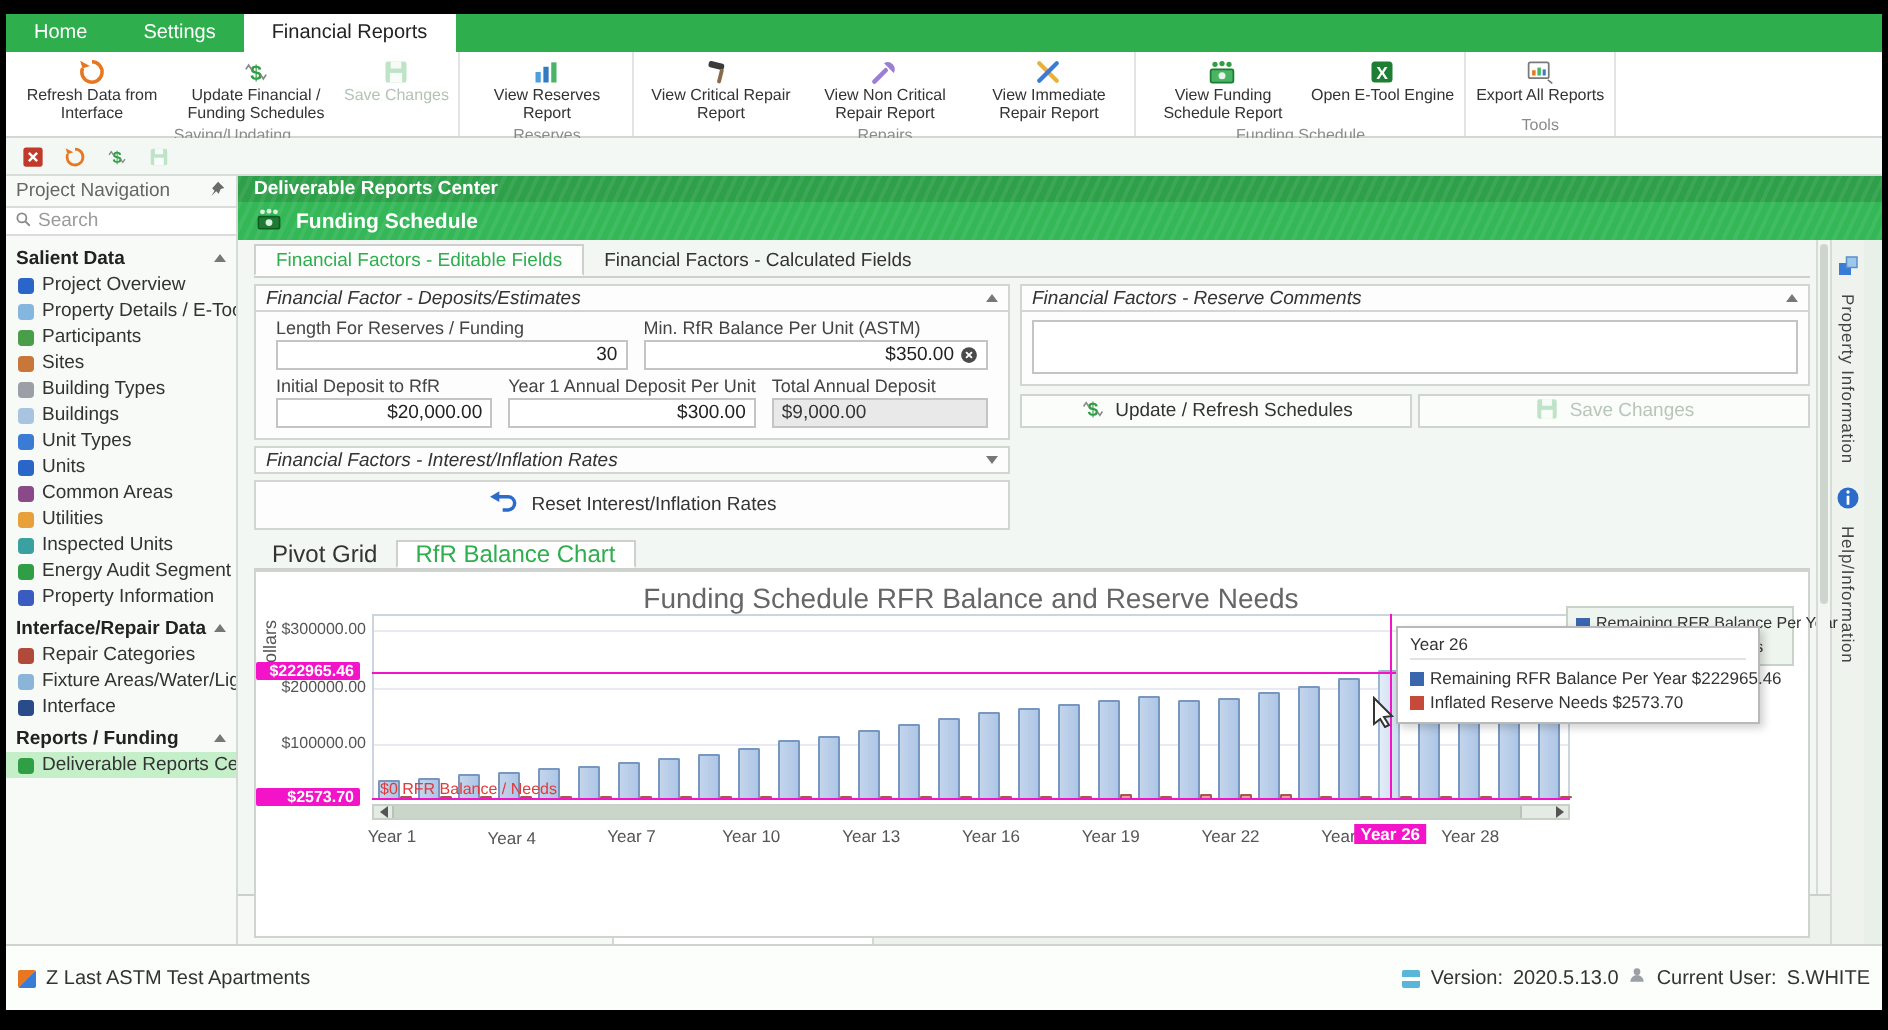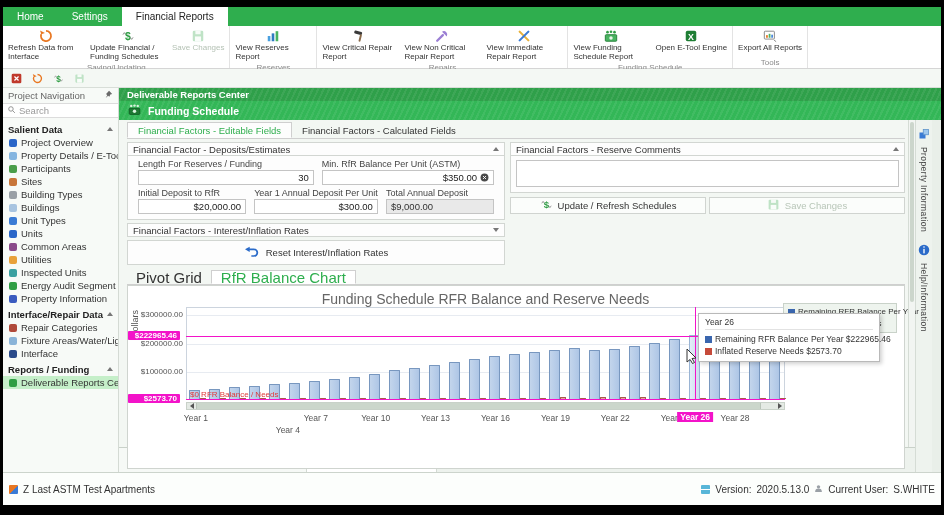--- a/index.html
+++ b/index.html
@@ -12,21 +12,21 @@
   .wtab{padding:0 14px;display:flex;align-items:center;font-size:10px;color:#fff;cursor:default;}
   .wtab.active{background:#fff;color:#222;}
 
   
   .ribbon{height:43px;background:#fff;border-bottom:1px solid #d5d5d5;display:flex;flex:0 0 auto;}
   .rgroup{display:flex;flex-direction:column;border-right:1px solid #e3e3e3;padding:1px 2px 0;}
   .rbtns{display:flex;flex:1;}
   .rbtn{display:flex;flex-direction:column;align-items:center;justify-content:flex-start;padding:1px 3px 0;max-width:82px;min-width:46px;cursor:pointer;}
   .ricon{height:15px;display:flex;align-items:center;justify-content:center;}
   .ricon svg{width:14px;height:14px;}
-  .rlabel{font-size:8px;line-height:1.12;color:#333;margin-top:1px;}
+  .rlabel{font-size:8px;line-height:1.12;color:#333;text-align:center;margin-top:1px;}
   .rbtn.disabled .rlabel{color:#b5c2b5;}
   .rglabel{font-size:8px;color:#8b8b8b;text-align:center;height:11px;line-height:11px;}
 
   
   .qat{height:19px;background:#f4f8f4;border-bottom:1px solid #d8ded8;display:flex;align-items:center;gap:9px;padding-left:7px;flex:0 0 auto;}
   .qbtn{width:12px;height:12px;display:flex;align-items:center;justify-content:center;cursor:pointer;}
   .qbtn svg{width:11px;height:11px;}
 
   
   .body{flex:1;display:flex;min-height:0;}
@@ -55,40 +55,40 @@
   .main{flex:1;display:flex;flex-direction:column;min-width:0;position:relative;background:#f3f7f3;}
   .content{flex:1;padding:2px 10px 0 8px;position:relative;min-height:0;}
 
   .ftabs{display:flex;border-bottom:1px solid #cfcfcf;height:17px;margin-bottom:3px;}
   .ftab{padding:0 10px;font-size:9.5px;display:flex;align-items:center;color:#333;cursor:pointer;}
   .ftab.active{background:#fdfdfd;border:1px solid #cfcfcf;border-bottom:1px solid #fdfdfd;color:#2fae4e;}
 
   .panels{display:flex;gap:5px;}
   .col-left{width:378px;flex:0 0 auto;display:flex;flex-direction:column;}
   .col-right{flex:1;display:flex;flex-direction:column;}
-  .fshead{height:14px;border:1px solid #d2d6d2;background:#fdfdfd;display:flex;align-items:center;padding:0 5px;font-size:9.5px;color:#333;}
+  .fshead{height:14px;border:1px solid #d2d6d2;background:#fdfdfd;display:flex;align-items:center;padding:0 5px;font-size:9.5px;color:#333;font-style:italic;}
   .fshead .car{margin-left:auto;}
   .fsbody{border:1px solid #d2d6d2;border-top:none;background:#fdfdfd;padding:3px 10px 5px;}
   .frow{display:flex;gap:8px;margin-bottom:3px;}
   .fcol{display:flex;flex-direction:column;flex:1;}
   .flabel{font-size:9px;color:#444;margin-bottom:1px;white-space:nowrap;}
   .finput{height:15px;border:1px solid #c4c4c4;background:#fff;font-size:9.5px;color:#222;display:flex;align-items:center;justify-content:flex-end;padding:0 4px;gap:3px;}
   .finput.ro{background:#e9e9e9;justify-content:flex-start;color:#333;}
   .finput .clr svg{width:9px;height:9px;display:block;}
   .collapsedbar{margin-top:3px;}
   .resetpanel{margin-top:3px;border:1px solid #d2d6d2;background:#fdfdfd;height:25px;display:flex;align-items:center;justify-content:center;gap:6px;font-size:9.5px;color:#333;cursor:pointer;}
   .resetpanel svg{width:16px;height:12px;}
   .commentsbox{border:1px solid #c4c4c4;background:#fff;height:27px;margin:4px 5px 5px;}
   .btnrow{display:flex;gap:3px;margin-top:4px;}
   .gbtn{flex:1;height:17px;border:1px solid #d0d4d0;background:#fbfdfb;display:flex;align-items:center;justify-content:center;gap:5px;font-size:9.5px;color:#333;cursor:pointer;}
   .gbtn svg{width:13px;height:13px;}
   .gbtn.disabled{color:#b8c6b8;cursor:default;}
 
   .vtabs{display:flex;border-bottom:1px solid #cfcfcf;height:15px;margin-top:5px;}
-  .vtab{padding:0 9px;font-size:15px;display:flex;align-items:center;color:#333;cursor:pointer;}
+  .vtab{padding:0 9px;font-size:12px;display:flex;align-items:center;color:#333;cursor:pointer;}
   .vtab.active{background:#fff;border:1px solid #cfcfcf;border-bottom:1px solid #fff;color:#2fae4e;}
 
   
   .chartpanel{position:relative;height:184px;background:#fff;border:1px solid #cfd4cf;margin-top:0;}
   .ctitle{position:absolute;left:58px;width:599px;top:5px;text-align:center;font-size:14px;color:#666;}
   .plot{position:absolute;left:58px;top:21px;width:599px;height:93px;border:1px solid #ccd4de;background:#fff;}
   .grid{position:absolute;left:0;width:100%;height:1px;background:#e7ebf1;}
   .bar{position:absolute;bottom:0;border:1px solid;border-bottom:none;border-radius:1px 1px 0 0;}
   .ylab{position:absolute;right:2px;font-size:8px;color:#555;white-space:nowrap;}
   .ybadge{position:absolute;right:2px;font-size:8px;font-weight:bold;color:#fff;background:#f313c9;padding:0 3px;border-radius:1px;white-space:nowrap;z-index:5;}
@@ -632,21 +632,21 @@
                 </div>
               <div class="ylab" style="right: 2px; position: absolute; left: 0px; width: 55px; text-align: right; top: 24.1538px;">$300000.00</div>
                   <div class="ylab" style="right: 2px; position: absolute; left: 0px; width: 55px; text-align: right; top: 52.7692px;">$200000.00</div>
                   <div class="ylab" style="right: 2px; position: absolute; left: 0px; width: 55px; text-align: right; top: 81.3846px;">$100000.00</div>
                   <div class="xline" style="left: 567.15px; top: 21px; width: 1px; height: 93px; background: rgb(243, 19, 201);"></div>
                   <div class="xline" style="left: 58px; width: 599px; height: 1px; top: 50.1976px; background: rgb(243, 19, 201);"></div>
                   <div class="ybadge" style="left: 0px; width: 52px; text-align: right; top: 45.1976px; background: rgb(243, 19, 201);">$222965.46</div>
                   <div class="xline" style="left: 58px; width: 599px; height: 1px; top: 113.264px; background: rgb(243, 19, 201);"></div>
                   <div class="ybadge" style="left: 0px; width: 52px; text-align: right; top: 108.264px; background: rgb(243, 19, 201);">$2573.70</div>
                   <div class="xlab" style="left: 67.9833px; top: 127px;">Year 1</div>
-                  <div class="xlab" style="left: 127.883px; top: 139px; margin-left: 32px;">Year 4</div>
+                  <div class="xlab" style="left: 127.883px; top: 128px;">Year 4</div>
                   <div class="xlab" style="left: 187.783px; top: 127px;">Year 7</div>
                   <div class="xlab" style="left: 247.683px; top: 127px;">Year 10</div>
                   <div class="xlab" style="left: 307.583px; top: 127px;">Year 13</div>
                   <div class="xlab" style="left: 367.483px; top: 127px;">Year 16</div>
                   <div class="xlab" style="left: 427.383px; top: 127px;">Year 19</div>
                   <div class="xlab" style="left: 487.283px; top: 127px;">Year 22</div>
                   <div class="xlab" style="left: 547.183px; top: 127px;">Year 25</div>
                   <div class="xlab" style="left: 607.083px; top: 127px;">Year 28</div>
                   <div class="xbadge" style="left: 567.15px; top: 126px; background: rgb(243, 19, 201);">Year 26</div>
                   <div class="anno" style="left: 62px; top: 104.264px;">$0 RFR Balance / Needs</div>

